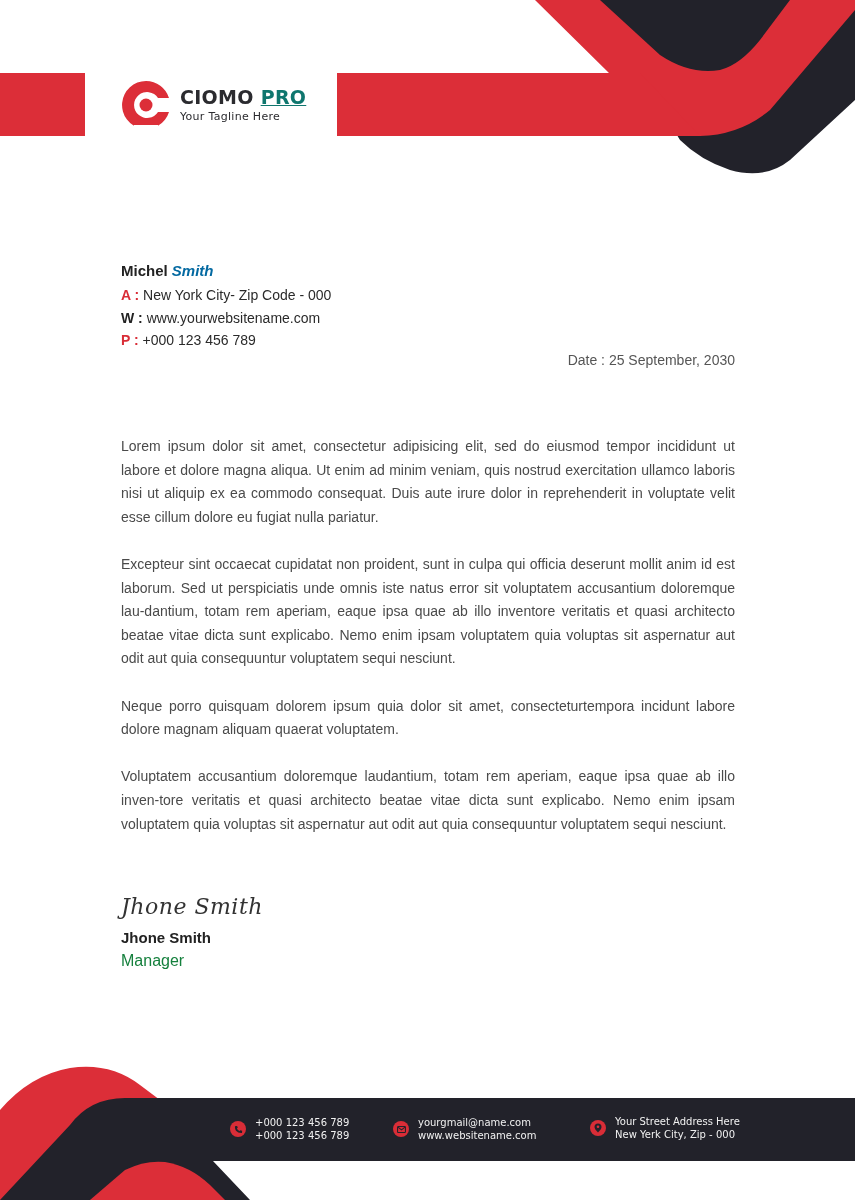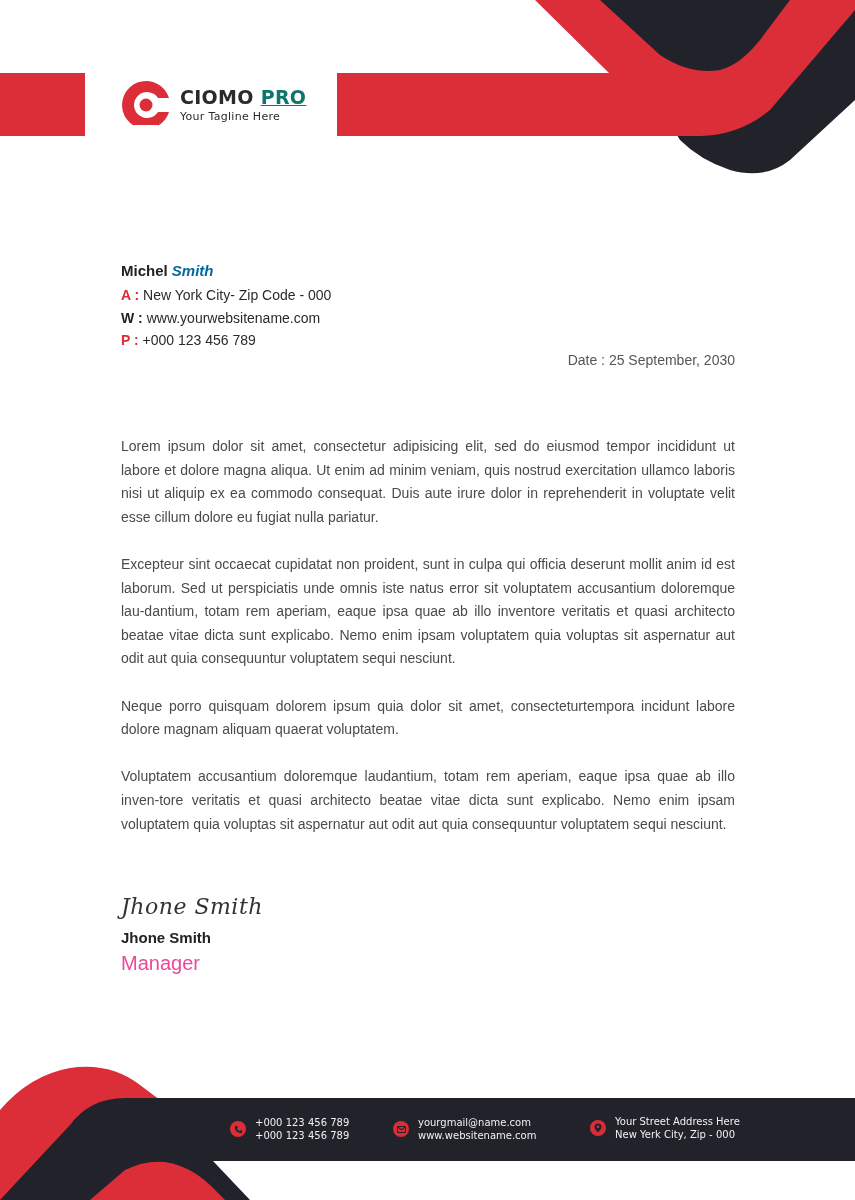--- a/index.html
+++ b/index.html
@@ -130,22 +130,22 @@
       line-height: 38px;
     }
     .sig-name {
       font-size: 15px;
       font-weight: bold;
       color: #222;
       margin-top: 3px;
       height: 22px;
     }
     .sig-title {
-      font-size: 20px;
-      color: #ec4899;
+      font-size: 16px;
+      color: #15803d;
       margin-top: 1px;
     }
     
     .footer-contacts {
       position: absolute;
       left: 0;
       top: 1098px;
       width: 855px;
       height: 63px;
     }

